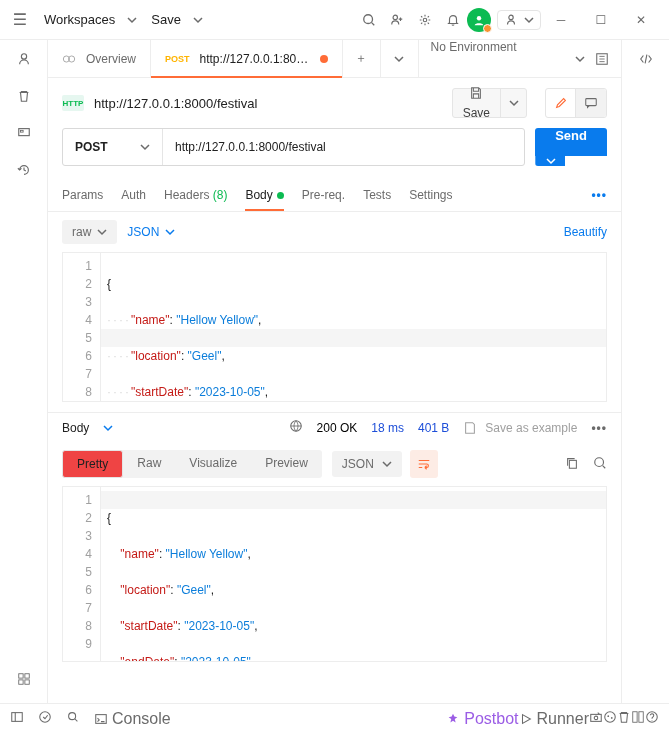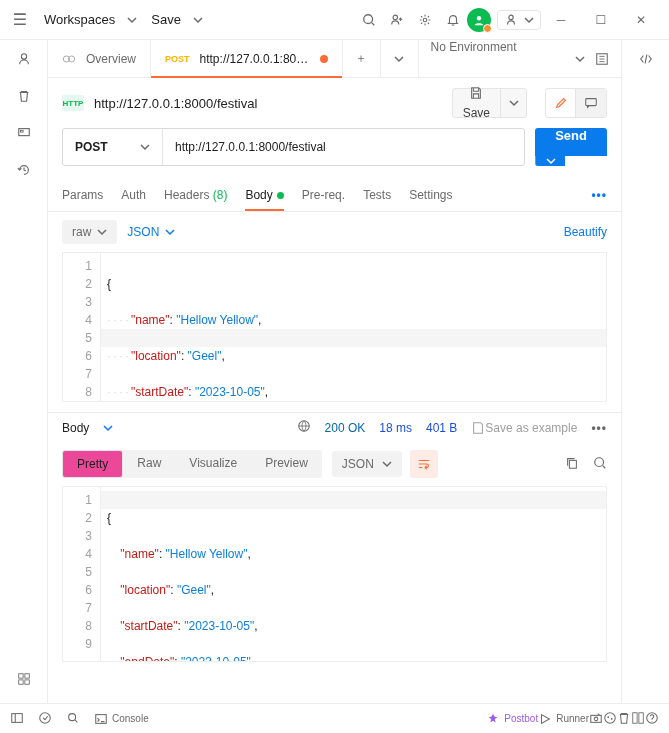--- a/index.html
+++ b/index.html
@@ -66,39 +66,39 @@
 .editor .code .row { height:18px; }
 .editor .hl { position:absolute; left:38px; right:0; top:76px; height:18px; background:#f5f5f5; }
 .tok-punc { color:#212121; }
 .tok-key { color:#c41a16; }
 .tok-str { color:#0b7dda; }
 .dots4 { color:#d9d9d9; letter-spacing:2px; }
 
 .responsebar { display:flex; align-items:center; padding:6px 14px; gap:14px; border-top:1px solid #ededed; color:#6b6b6b; font-size:12px;}
 .responsebar .bodylbl { color:#212121; }
 .responsebar .globe { margin-left:auto; }
-.responsebar .status { color:#0369a1; }
+.responsebar .status { color:#000000; }
 .responsebar .meta { color:#1d4ed8; }
-.responsebar .save { color:#a0a0a0; display:flex; align-items:center; gap:0;}
+.responsebar .save { color:#a0a0a0; display:flex; align-items:center; gap:8px;}
 .responsebar .rdots { color:#6b6b6b; font-weight:bold; letter-spacing:1px;}
 
 .resptabs { display:flex; align-items:center; padding:8px 14px; gap:0; font-size:12px; color:#6b6b6b;}
 .resptabs .seg { display:flex; background:#f2f2f2; border-radius:3px; overflow:hidden;}
 .resptabs .seg .opt { padding:6px 14px; }
-.resptabs .seg .opt.active { background:#ec4899; color:#212121; border:1px solid #e5e5e5; border-radius:3px;}
+.resptabs .seg .opt.active { background:#ef4444; color:#212121; border:1px solid #e5e5e5; border-radius:3px;}
 .resptabs .fmt { margin-left:10px; background:#f2f2f2; border-radius:3px; padding:6px 10px; display:flex; align-items:center; gap:8px;}
 .resptabs .wrap { margin-left:8px; color:#ff6c37; background:#fdece5; border-radius:3px; width:28px; height:28px; display:flex;align-items:center;justify-content:center;}
 .resptabs .right { margin-left:auto; display:flex; gap:14px; color:#6b6b6b;}
 
 .respeditor { border:1px solid #ededed; margin:0 14px 8px; height:176px; font-family: ui-monospace, Menlo, Consolas, monospace; font-size:12px; position:relative; overflow:hidden;}
 .respeditor .gutter { position:absolute; left:0; top:0; bottom:0; width:38px; border-right:1px solid #ededed; text-align:right; color:#a0a0a0; padding:4px 8px 0 0; line-height:18px;}
 .respeditor .code { position:absolute; left:38px; right:0; top:0; bottom:0; padding:4px 6px 0; line-height:18px; white-space:pre;}
 .respeditor .hl { position:absolute; left:38px; right:0; top:4px; height:18px; background:#f5f5f5;}
 
-.statusbar { height:30px; border-top:1px solid #ededed; display:flex; align-items:center; padding:0 10px; gap:14px; color:#6b6b6b; font-size:10px;}
+.statusbar { height:30px; border-top:1px solid #ededed; display:flex; align-items:center; padding:0 10px; gap:14px; color:#6b6b6b; font-size:16px;}
 .statusbar .right { margin-left:auto; display:flex; align-items:center; }
 .statusbar .postbot { color:#9b5de5; display:flex; align-items:center; gap:4px;}
 .statusbar .runner { display:flex; align-items:center; gap:4px;}
 
 svg { width:14px; height:14px; }
 .chev { width:10px; height:10px; }
 </style>
 </head>
 <body>
 

